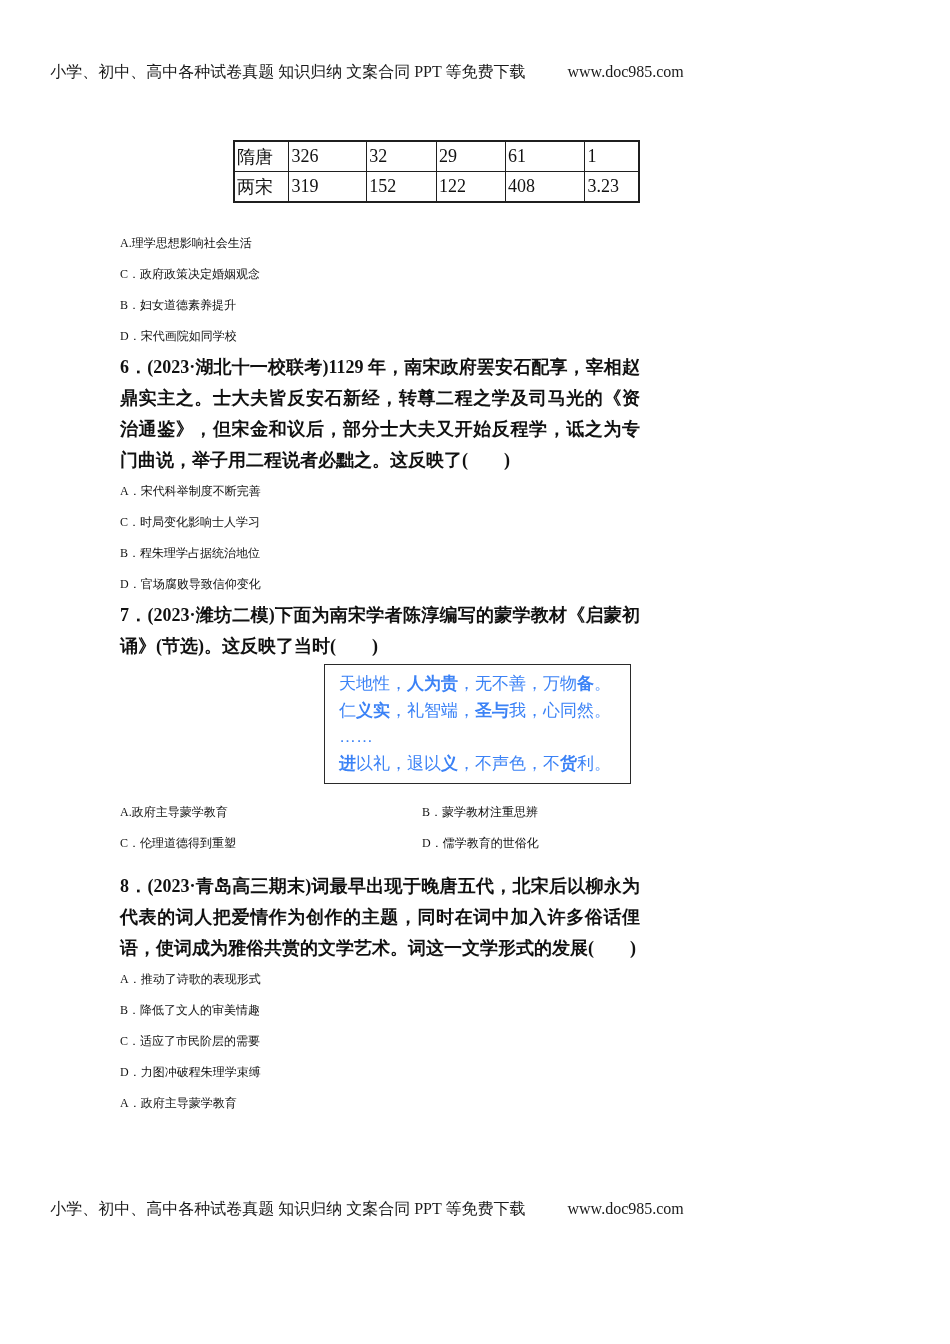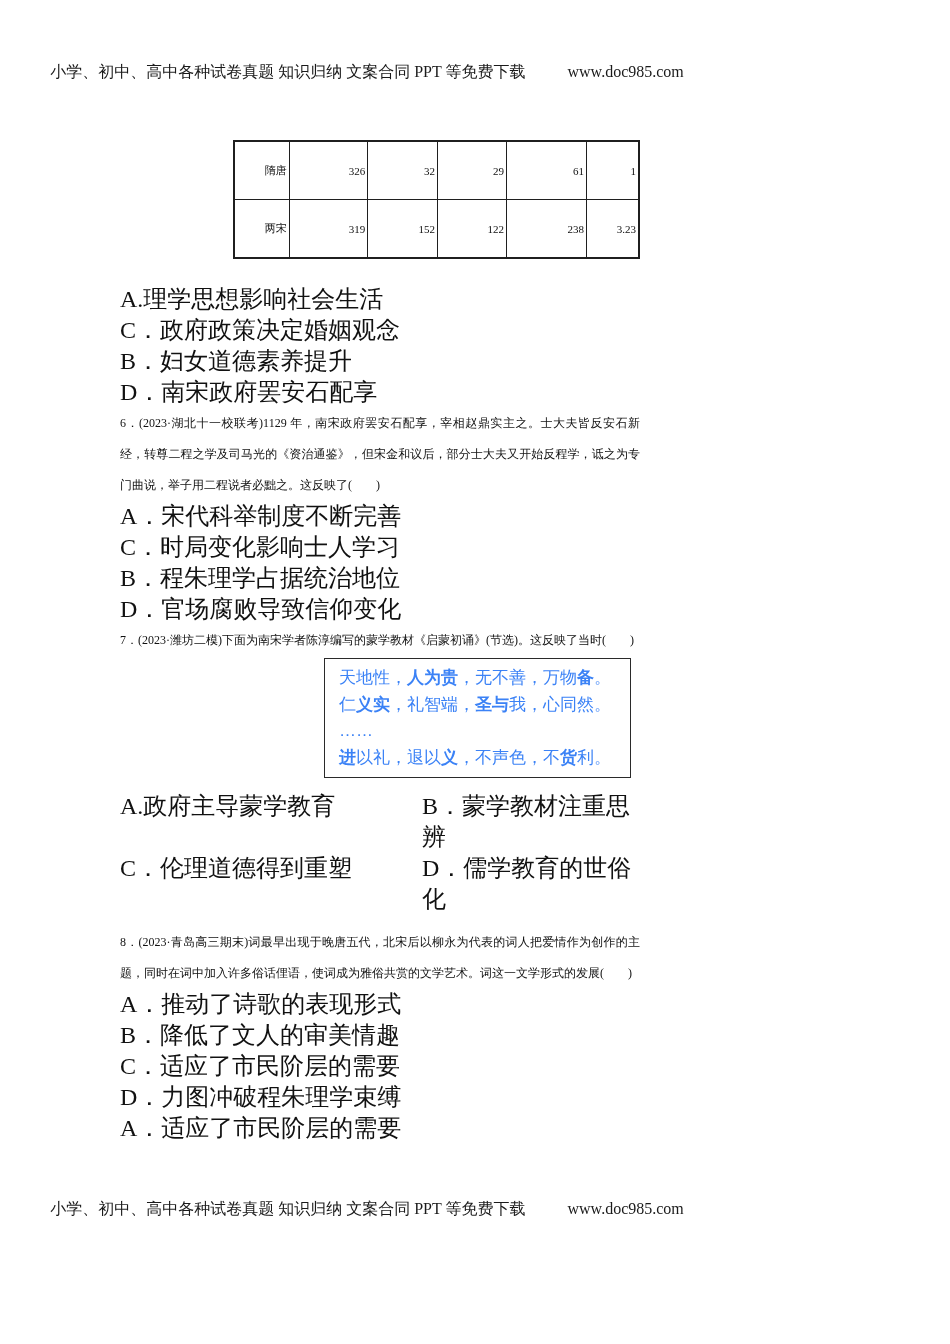--- a/index.html
+++ b/index.html
@@ -23,27 +23,27 @@
   .content { padding:0 120px; }
 
   
   table.stat {
     border-collapse:collapse; table-layout:fixed;
     margin:57px 0 0 113px;
     border:2px solid #1f1f1f;
   }
   table.stat td {
     border:1.4px solid #1f1f1f;
-    height:27px; text-align:right; vertical-align:middle;
-    font-size:11px; padding:15px 2px;
+    height:27px; text-align:left; vertical-align:middle;
+    font-size:18px; padding:1px 2px;
   }
 
   
-  .line { margin:0; font-size:24px; line-height:31px; }
-  .stem { margin:0; font-size:12px; line-height:31px; text-align:justify; text-align-last:left; }
+  .line { margin:0; font-size:12px; line-height:31px; }
+  .stem { margin:0; font-size:18px; line-height:31px; text-align:justify; text-align-last:left;font-weight:bold; }
   .opt-list { margin:0; }
   .q5-block { margin-top:25px; }
 
   
   .quote-box {
     box-sizing:border-box;
     width:307px; margin:2px 0 13px 204px;
     border:1.6px solid #2a2a2a;
     padding:6px 14px;
     font-family:"Liberation Sans","DejaVu Sans",sans-serif;
@@ -84,31 +84,31 @@
         <td>32</td>
         <td>29</td>
         <td>61</td>
         <td>1</td>
       </tr>
       <tr>
         <td>两宋</td>
         <td>319</td>
         <td>152</td>
         <td>122</td>
-        <td>238</td>
+        <td>408</td>
         <td>3.23</td>
       </tr>
     </tbody>
       </table>
 
     <div class="opt-list q5-block">
       <p class="line">A.理学思想影响社会生活</p>
       <p class="line">C．政府政策决定婚姻观念</p>
       <p class="line">B．妇女道德素养提升</p>
-      <p class="line">D．南宋政府罢安石配享</p>
+      <p class="line">D．宋代画院如同学校</p>
     </div>
 
     <p class="stem">6．(2023·湖北十一校联考)1129 年，南宋政府罢安石配享，宰相赵鼎实主之。士大夫皆反安石新经，转尊二程之学及司马光的《资治通鉴》，但宋金和议后，部分士大夫又开始反程学，诋之为专门曲说，举子用二程说者必黜之。这反映了(　　)</p>
     <div class="opt-list">
       <p class="line">A．宋代科举制度不断完善</p>
       <p class="line">C．时局变化影响士人学习</p>
       <p class="line">B．程朱理学占据统治地位</p>
       <p class="line">D．官场腐败导致信仰变化</p>
     </div>
 
@@ -127,21 +127,21 @@
     </div>
 
     <p class="stem q8-block">8．(2023·青岛高三期末)词最早出现于晚唐五代，北宋后以柳永为代表的词人把爱情作为创作的主题，同时在词中加入许多俗话俚语，使词成为雅俗共赏的文学艺术。词这一文学形式的发展(　　)</p>
     <div class="opt-list">
       <p class="line">A．推动了诗歌的表现形式</p>
       <p class="line">B．降低了文人的审美情趣</p>
       <p class="line">C．适应了市民阶层的需要</p>
       <p class="line">D．力图冲破程朱理学束缚</p>
     </div>
 
-    <p class="line">A．适应了市民阶层的需要</p>
+    <p class="line">A．政府主导蒙学教育</p>
 
   </div>
 
   <div class="banner page-footer">
     <span>小学、初中、高中各种试卷真题 知识归纳 文案合同 PPT 等免费下载</span>
     <span>www.doc985.com</span>
   </div>
 
 </div>
 

